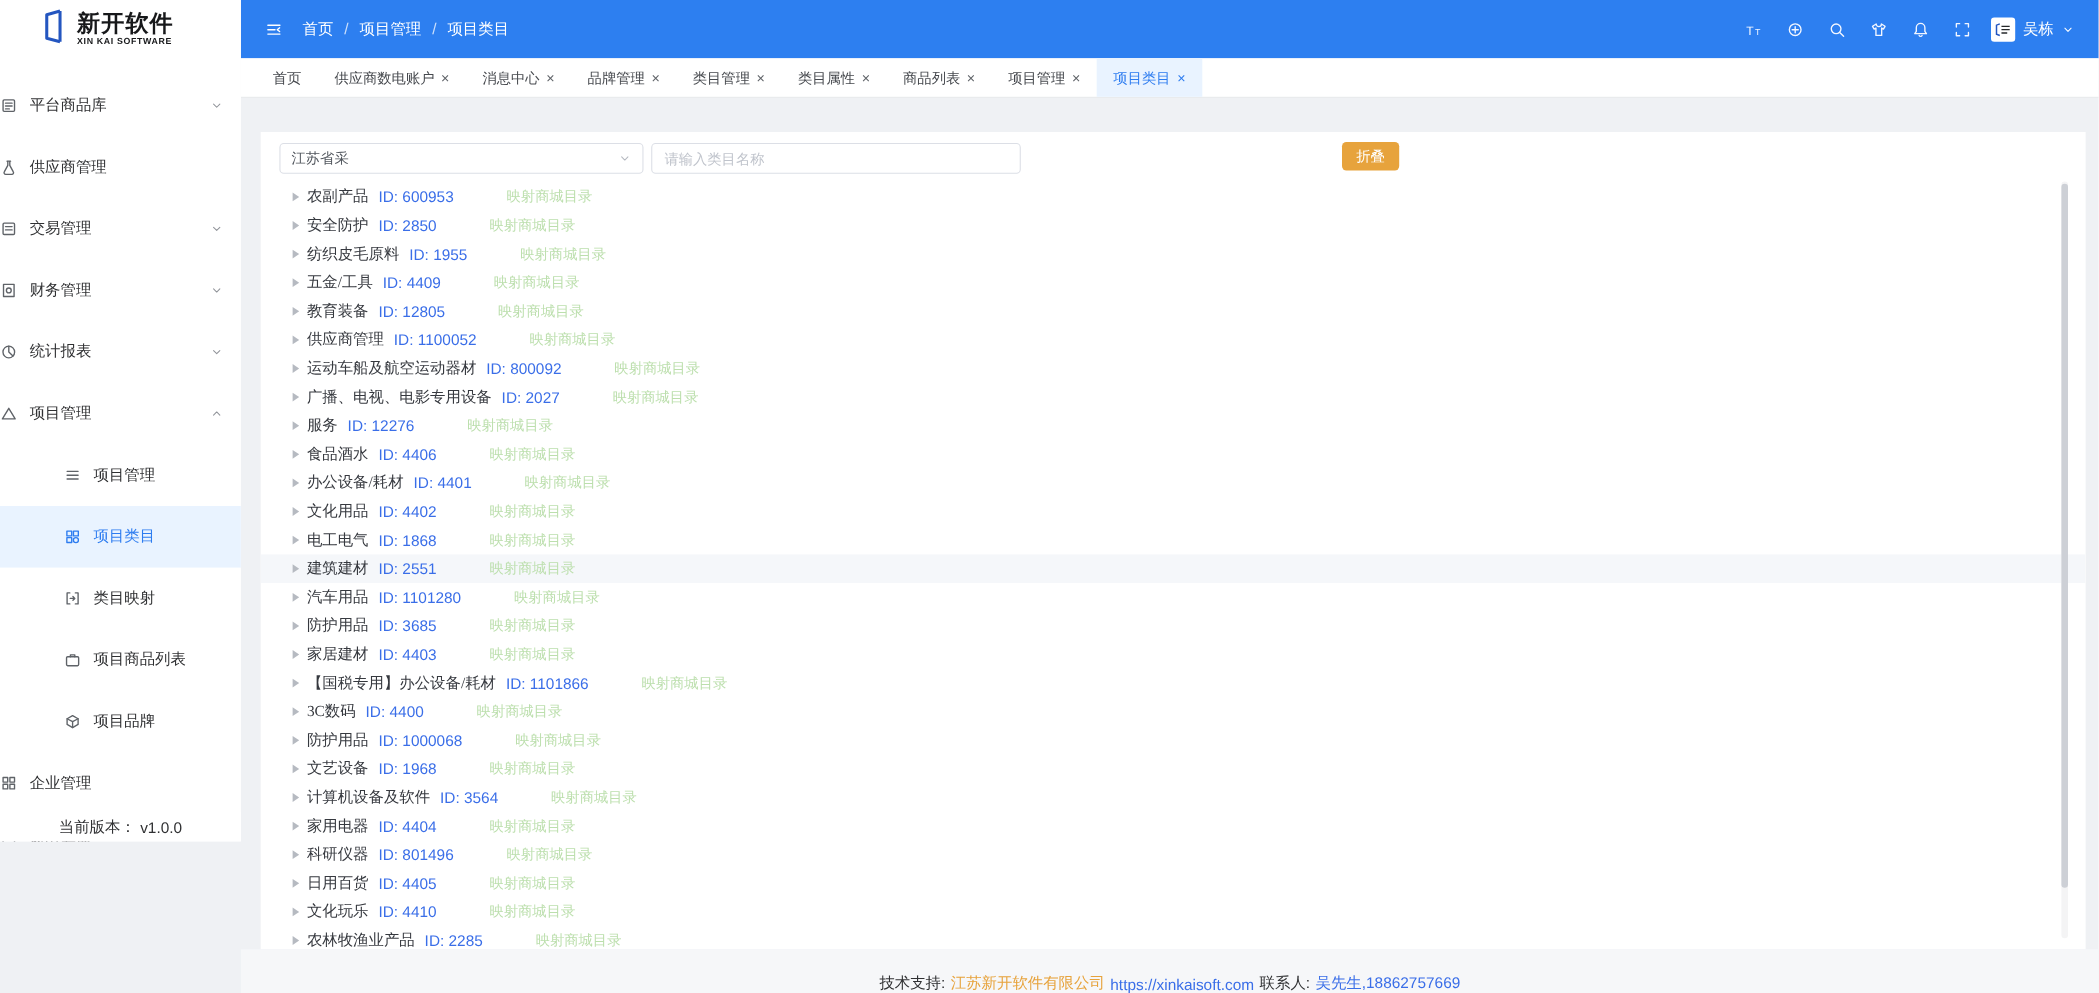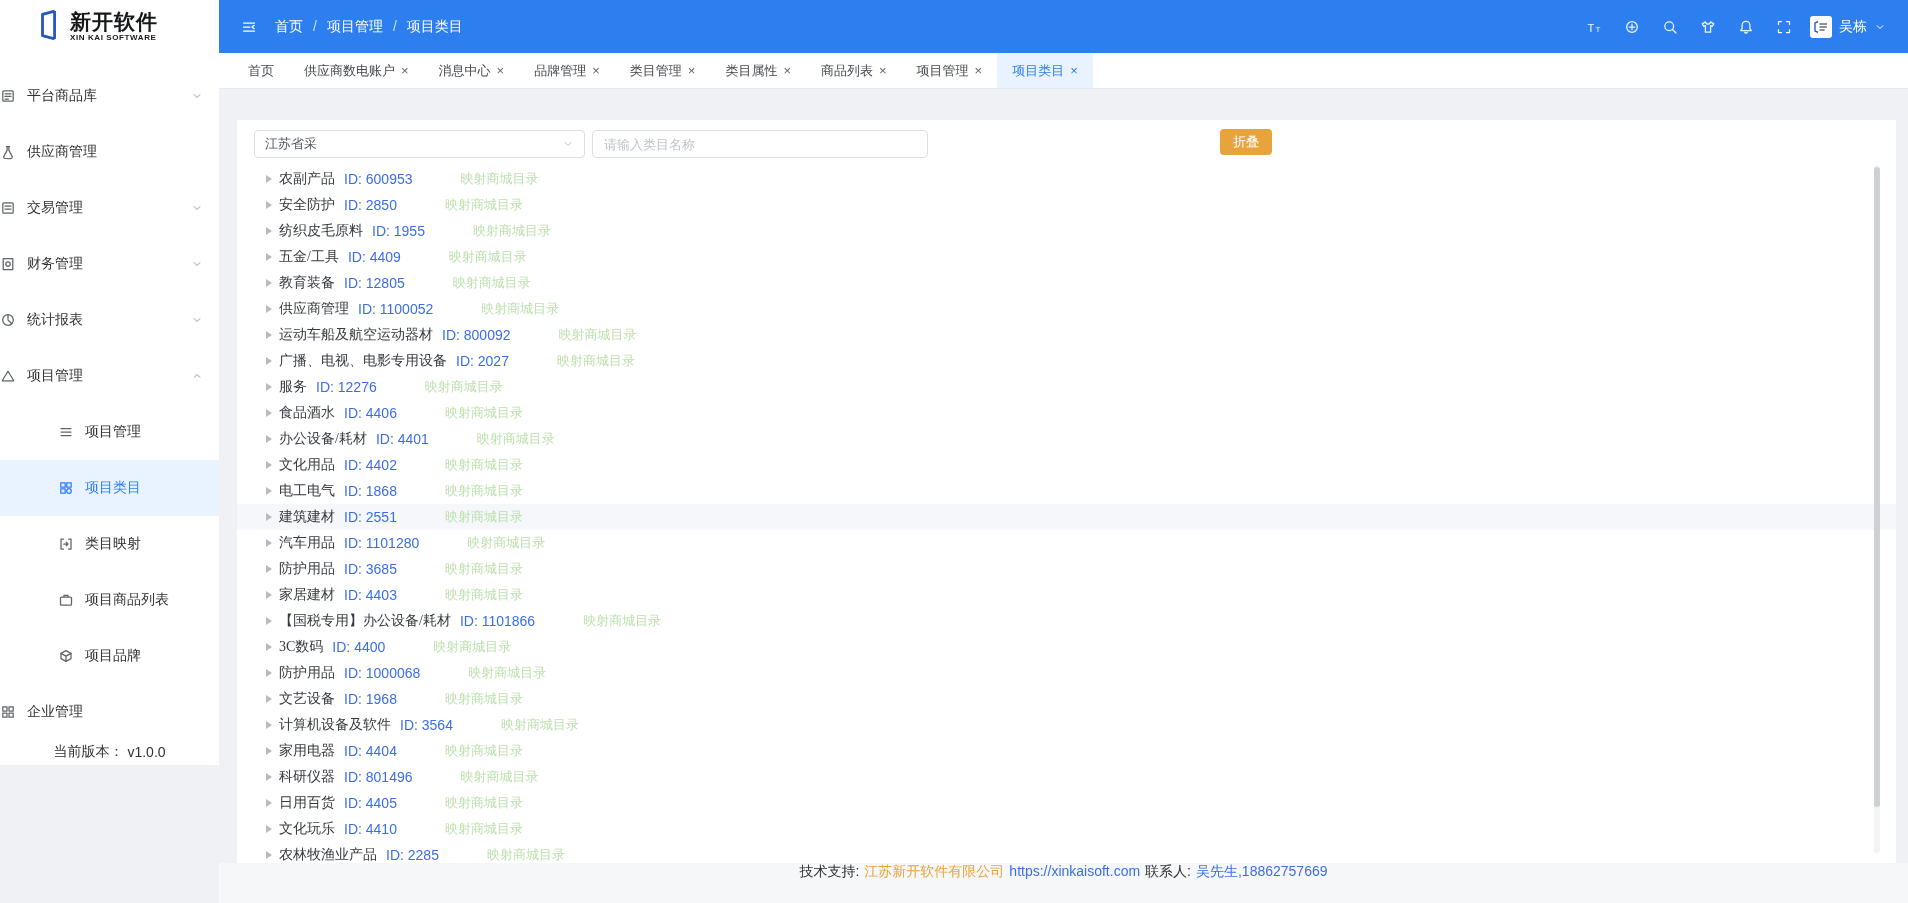--- a/index.html
+++ b/index.html
@@ -68,21 +68,21 @@
   .caret{width:0;height:0;border-left:6px solid #b6bac1;border-top:4.5px solid transparent;
          border-bottom:4.5px solid transparent;margin-right:7px;}
   .tname{font-size:14px;color:#36393f;font-family:Liberation Serif, serif;}
   .tid{font-size:14px;color:var(--c-id_blue);margin-left:9px;}
   .tmap{font-size:13px;color:var(--c-map_green);margin-left:48px;cursor:pointer;}
   .vscroll{position:absolute;right:16px;top:45px;bottom:10px;width:6px;border-radius:3px;background:#f4f4f5;}
   .vthumb{position:absolute;top:2px;left:0;width:6px;height:93%;border-radius:3px;background:#cdd0d6;cursor:pointer;}
 
   
   .footer{position:absolute;left:219px;right:0;bottom:0;height:40px;background:#f6f7f9;z-index:4;
-          display:flex;align-items:flex-start;justify-content:center;font-size:14px;color:#303133;gap:5px;}
+          display:flex;align-items:flex-end;justify-content:center;font-size:14px;color:#303133;gap:5px;}
   .f-orange{color:var(--c-orange);cursor:pointer;}
   .f-blue{color:var(--c-link_blue);cursor:pointer;}
 </style>
 </head>
 <body>
 
 <div class="app" style="--c-header: #2d7ff0; --c-primary: #2d7cf0; --c-id_blue: #3a6ee8; --c-map_green: #bcdfad; --c-orange: #e7a33c; --c-link_blue: #3a6ee8;">
 
   <aside class="sidebar">
     <div class="logo">

